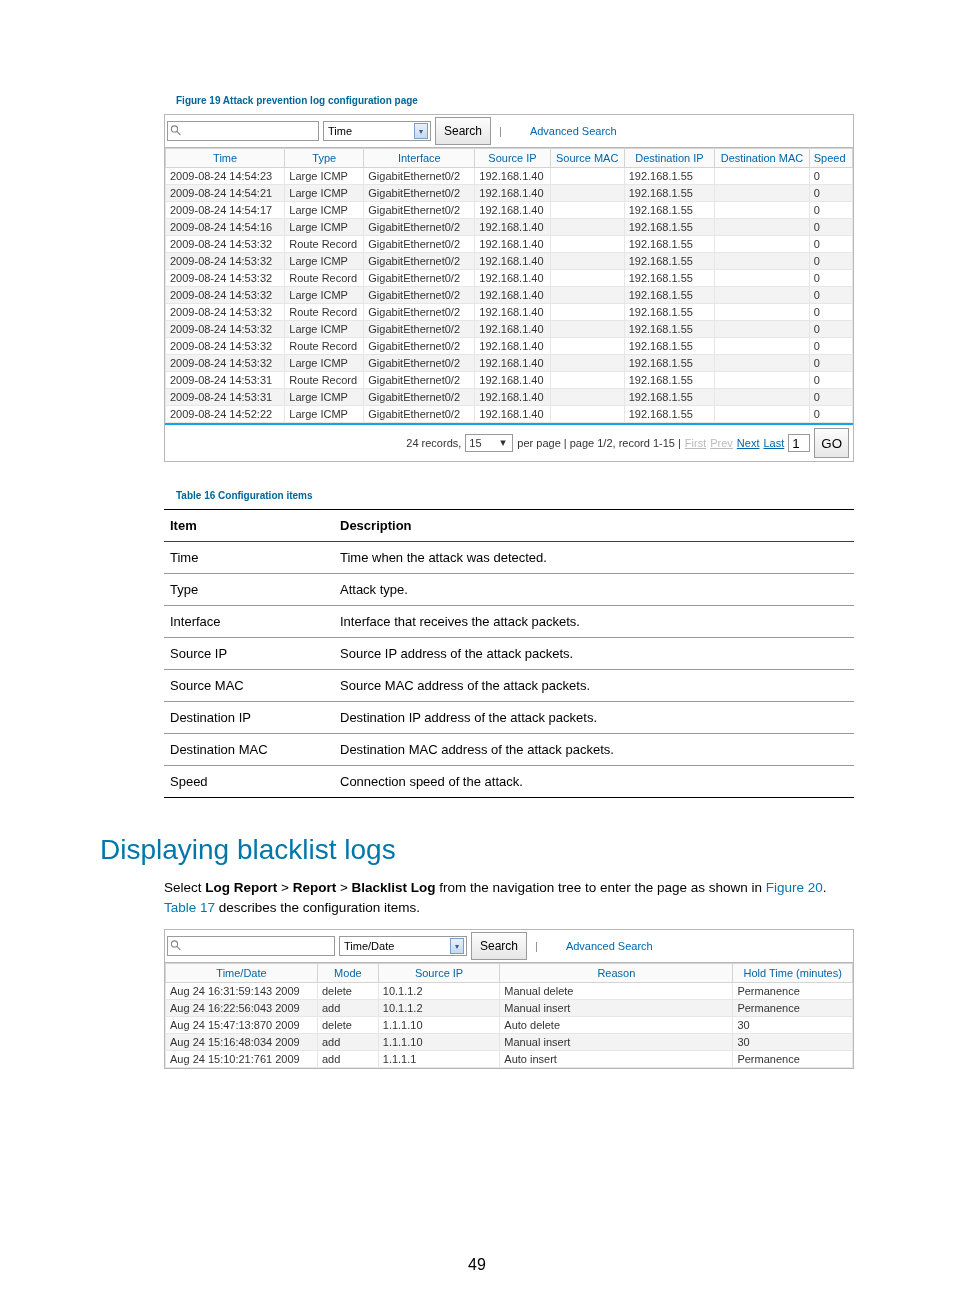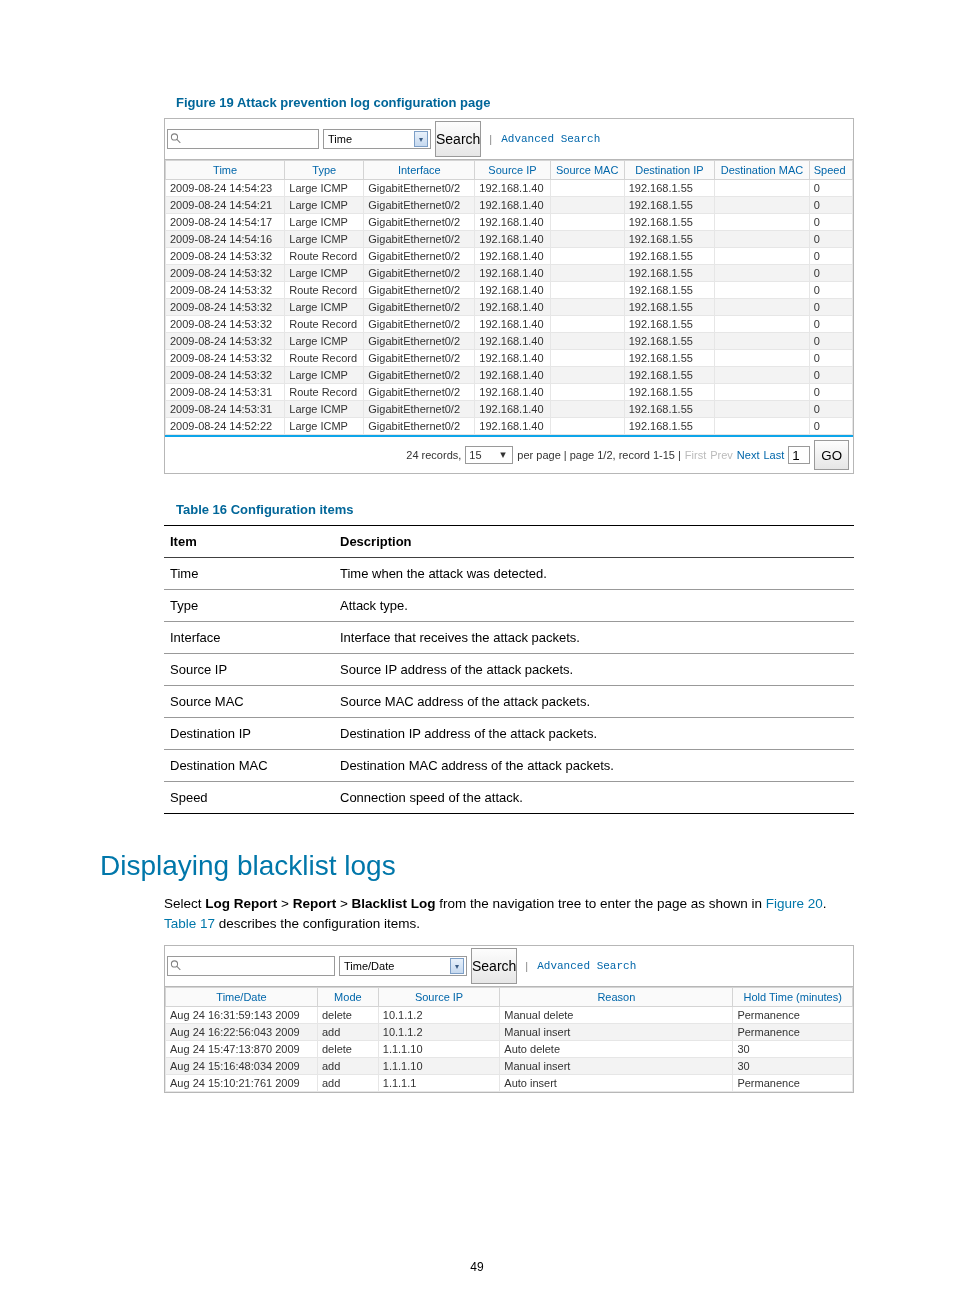--- a/index.html
+++ b/index.html
@@ -17,21 +17,21 @@
     margin: 0 auto;
     padding: 95px 100px 60px 100px;
     position: relative;
   }
   .indent {
     margin-left: 64px;
   }
   .caption {
     color: #006699;
     font-weight: bold;
-    font-size: 13px;
+    font-size: 10px;
     margin: 0 0 8px 0;
     padding-left: 12px;
   }
 
   
   .ui-box {
     border: 1px solid #b7b7b7;
     background: #fff;
     font-size: 11px;
   }
@@ -73,33 +73,32 @@
   }
   .fake-select .arrow {
     width: 14px; height: 16px;
     margin-left: 4px;
     background: linear-gradient(#e8f1fb, #c6d9ef);
     border: 1px solid #7d9fc7;
     display: flex; align-items: center; justify-content: center;
     font-size: 8px; color: #3a5c85;
   }
   .btn {
-    height: 36px;
-    padding: 0 0;
+    height: 28px;
+    padding: 0 8px;
     border: 1px solid #9a9a9a;
     background: linear-gradient(#fdfdfd, #e6e6e6);
-    font-size: 14px;
+    font-size: 12px;
     cursor: pointer;
   }
   .adv-link {
     color: #0066aa;
-    margin-left: 1px;
+    margin-left: 20px;
     font-size: 11px;
     cursor: pointer;
-    font-family: Liberation Mono, monospace;
   }
   .pipe { color: #888; margin: 0 4px; }
 
   .grid {
     width: 100%;
     border-collapse: collapse;
     font-size: 11px;
   }
   .grid th {
     color: #0066aa;
@@ -127,21 +126,21 @@
     font-size: 11px;
     border-top: 2px solid #0ea5e9;
     color: #333;
   }
   .pager .per-select {
     width: 48px; height: 18px;
     border: 1px solid #9a9a9a;
     padding: 0 0 0 3px;
     display: inline-flex; align-items: center; justify-content: space-between;
   }
-  .pager .nav { color: #0066aa; cursor: pointer; }
+  .pager .nav { color: #0066aa; cursor: pointer; text-decoration: underline; }
   .pager .nav.disabled { color: #bbb; cursor: default; }
   .pager .page-input {
     width: 22px; height: 18px;
     border: 1px solid #9a9a9a;
     text-align: left; padding: 0 3px;
   }
   .pager .go-btn {
     height: 30px; padding: 6px 6px;
     border: 1px solid #9a9a9a;
     background: linear-gradient(#fdfdfd, #e6e6e6);
@@ -184,21 +183,21 @@
     margin: 0 0 12px 0;
   }
   .body-text b { font-weight: bold; }
   .body-text .link { color: #0077aa; }
 
   .page-num {
     position: absolute;
     bottom: 22px;
     left: 0; right: 0;
     text-align: center;
-    font-size: 12px;
+    font-size: 16px;
   }
 
   
   .g1 .c-time { width: 116px; }
   .g1 .c-type { width: 74px; }
   .g1 .c-if   { width: 108px; }
   .g1 .c-sip  { width: 72px; }
   .g1 .c-smac { width: 72px; }
   .g1 .c-dip  { width: 88px; }
   .g1 .c-dmac { width: 92px; }

